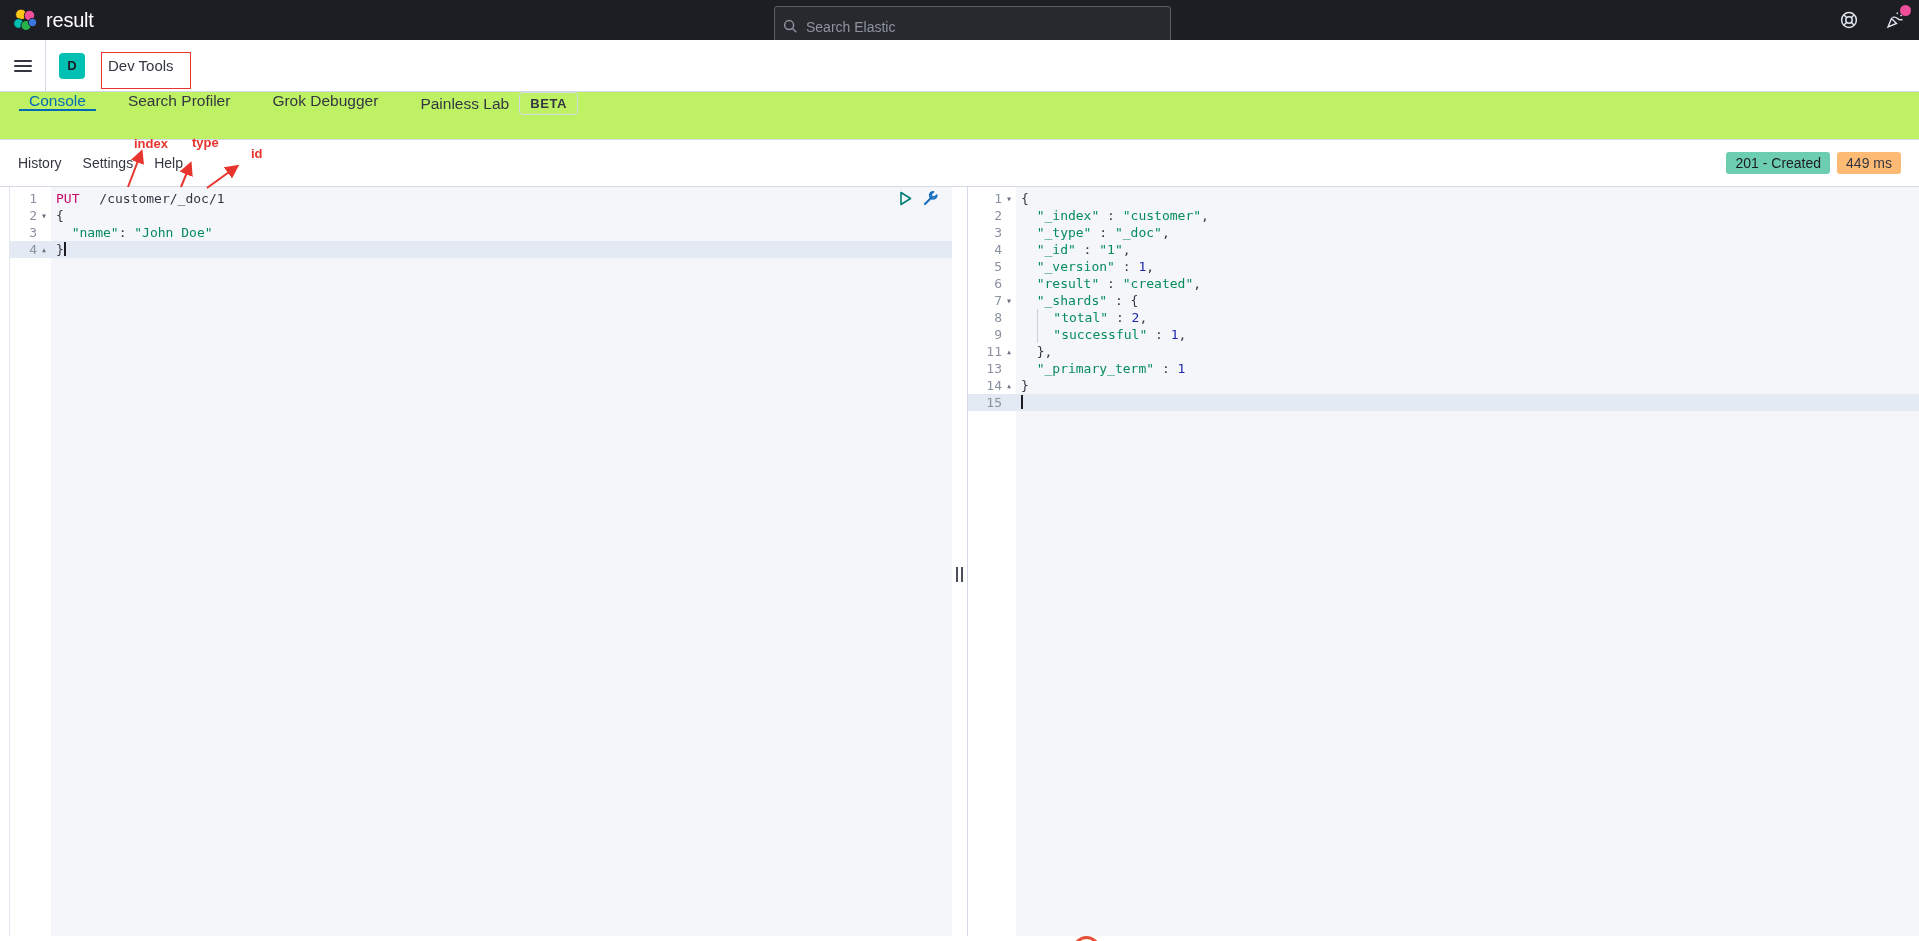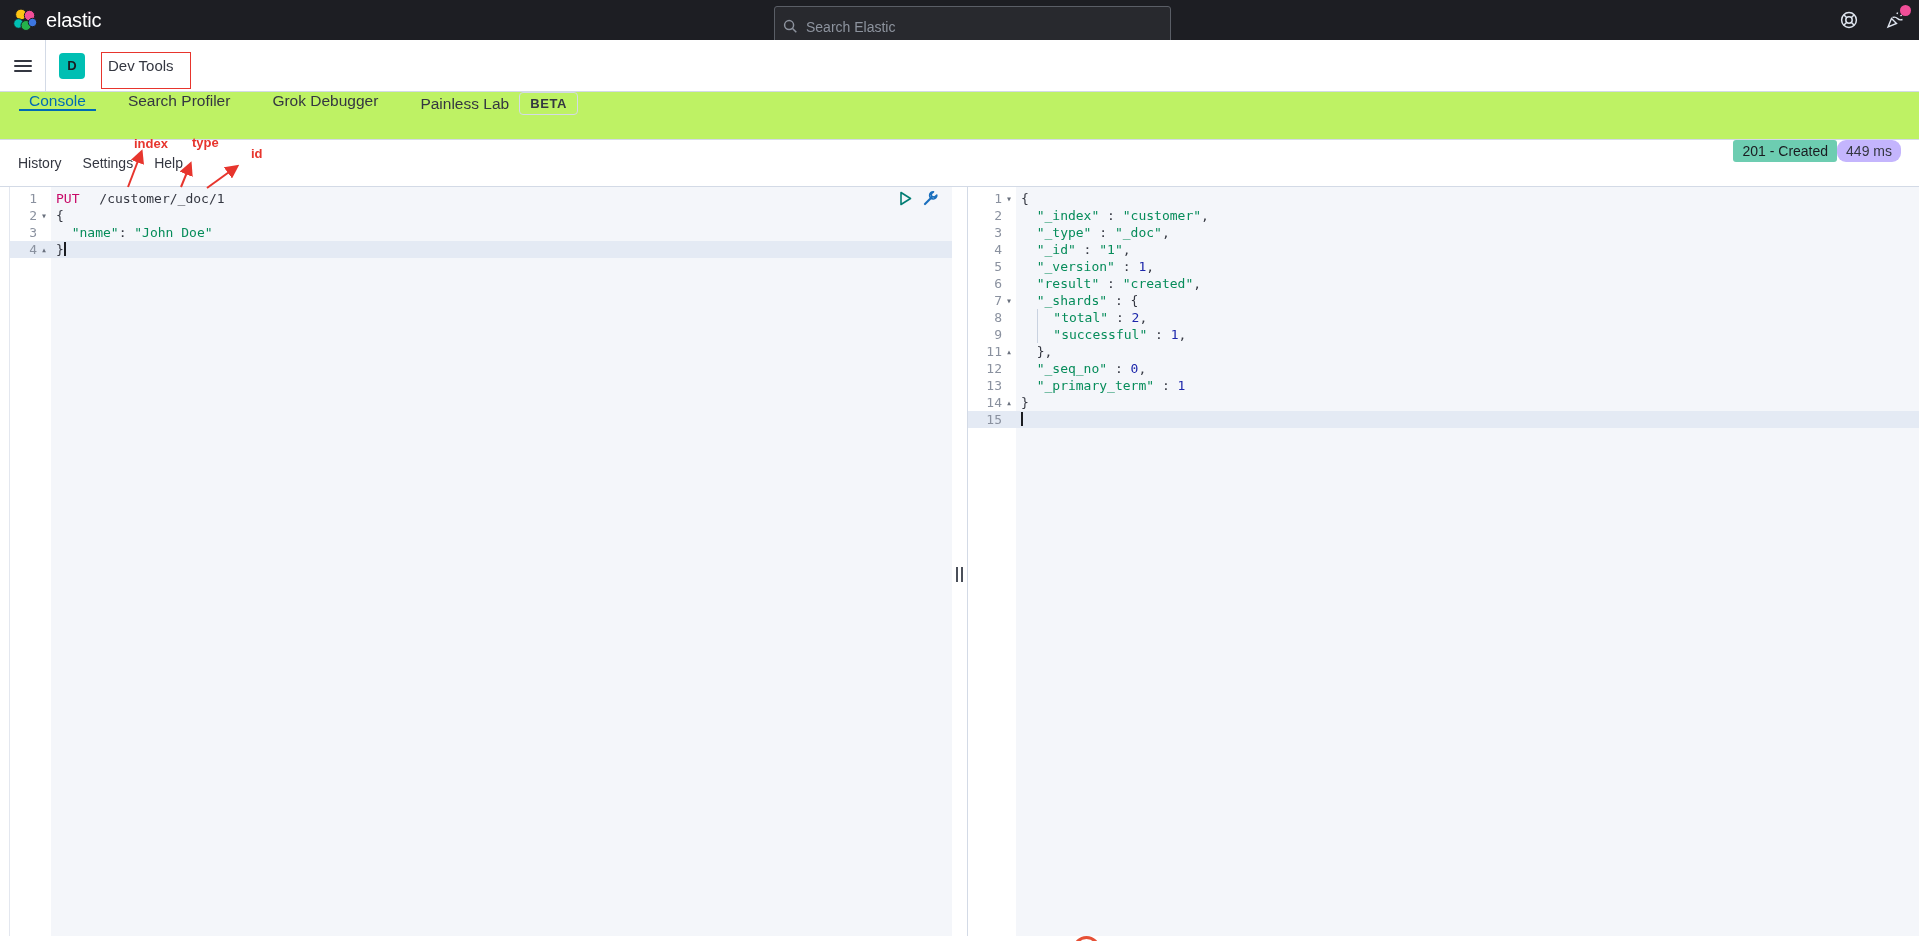--- a/index.html
+++ b/index.html
@@ -44,24 +44,24 @@
   .tab.active::after { content:""; position:absolute; left:0; right:0; bottom:-1px;
     height:2px; background:#006bb4; }
   .beta-pill { border:1px solid #d3dae6; border-radius:4px; padding:3px 10px;
     font-size:13px; font-weight:700; letter-spacing:0.6px; color:#343741; }
 
   
   .console-toolbar { height:46px; display:flex; align-items:center; background:#fff;
     position:relative; padding-left:18px; }
   .tb-link { font-size:14px; color:#343741; margin-right:21px; cursor:pointer; }
   .tb-badges { position:absolute; right:18px; top:0; height:46px; display:flex;
-    align-items:flex-start; }
+    align-items:center; gap:7px; }
   .badge { font-size:14px; border-radius:3px; padding:3px 9px; font-weight:500; }
   .badge-success { background:#6dcdb1; color:#1a1c21; }
-  .badge-time { background:#c4b5fd; color:#343741;border-radius:9px; }
+  .badge-time { background:#fdba74; color:#343741; }
 
   
   .editors { display:flex; height:750px; border-top:1px solid #d3dae6; background:#fff; }
   .panel { position:relative; padding-top:3px;
     font-family:"DejaVu Sans Mono", monospace; font-size:13px; }
   .panel-left { width:943px; margin-left:9px; border-left:1px solid #e3e7ef;
     background:linear-gradient(to right,#fff 41px,#f4f6fa 41px); }
   .divider { width:16px; background:#fff; border-right:1px solid #d3dae6;
     position:relative; cursor:col-resize; }
   .divider .grip { position:absolute; top:380px; left:4px; display:flex; gap:3px; }
@@ -105,21 +105,21 @@
   <div class="brand">
     <span style="display:flex">
       <svg width="26" height="26" viewBox="0 0 26 26">
         <circle cx="9" cy="7.5" r="5.4" fill="#fec514" stroke="#1d1e23" stroke-width="1"></circle>
         <circle cx="17.5" cy="8.5" r="5.2" fill="#f04e98" stroke="#1d1e23" stroke-width="1"></circle>
         <circle cx="6.5" cy="16.5" r="4.8" fill="#00bfb3" stroke="#1d1e23" stroke-width="1"></circle>
         <circle cx="14" cy="18.5" r="5.0" fill="#24b24b" stroke="#1d1e23" stroke-width="1"></circle>
         <circle cx="20.5" cy="15.5" r="4.2" fill="#3c76e0" stroke="#1d1e23" stroke-width="1"></circle>
       </svg>
     </span>
-    <span class="brand-name">elastic</span>
+    <span class="brand-name">result</span>
   </div>
   <div class="search-box">
     <span style="display:flex">
       <svg width="15" height="15" viewBox="0 0 16 16" fill="none" stroke="#8d939e" stroke-width="1.6">
         <circle cx="6.5" cy="6.5" r="4.8"></circle>
           <line x1="10.2" y1="10.2" x2="14.2" y2="14.2"></line>
       </svg>
     </span>
     <input placeholder="Search Elastic" style="">
   </div>
@@ -216,21 +216,20 @@
       <div class="ed-row"><span class="gut"><span class="num">1</span><span class="fold">▾</span></span><span class="code"><span class="tok-plain">{</span></span></div>
       <div class="ed-row"><span class="gut"><span class="num">2</span><span class="fold"></span></span><span class="code"><span class="tok-plain">  </span><span class="tok-str">"_index"</span><span class="tok-plain"> : </span><span class="tok-str">"customer"</span><span class="tok-plain">,</span></span></div>
       <div class="ed-row"><span class="gut"><span class="num">3</span><span class="fold"></span></span><span class="code"><span class="tok-plain">  </span><span class="tok-str">"_type"</span><span class="tok-plain"> : </span><span class="tok-str">"_doc"</span><span class="tok-plain">,</span></span></div>
       <div class="ed-row"><span class="gut"><span class="num">4</span><span class="fold"></span></span><span class="code"><span class="tok-plain">  </span><span class="tok-str">"_id"</span><span class="tok-plain"> : </span><span class="tok-str">"1"</span><span class="tok-plain">,</span></span></div>
       <div class="ed-row"><span class="gut"><span class="num">5</span><span class="fold"></span></span><span class="code"><span class="tok-plain">  </span><span class="tok-str">"_version"</span><span class="tok-plain"> : </span><span class="tok-num">1</span><span class="tok-plain">,</span></span></div>
       <div class="ed-row"><span class="gut"><span class="num">6</span><span class="fold"></span></span><span class="code"><span class="tok-plain">  </span><span class="tok-str">"result"</span><span class="tok-plain"> : </span><span class="tok-str">"created"</span><span class="tok-plain">,</span></span></div>
       <div class="ed-row"><span class="gut"><span class="num">7</span><span class="fold">▾</span></span><span class="code"><span class="tok-plain">  </span><span class="tok-str">"_shards"</span><span class="tok-plain"> : {</span></span></div>
       <div class="ed-row"><span class="gut"><span class="num">8</span><span class="fold"></span></span><span class="code"><span class="tok-plain">  </span><span class="tok-guide"></span><span class="tok-plain">  </span><span class="tok-str">"total"</span><span class="tok-plain"> : </span><span class="tok-num">2</span><span class="tok-plain">,</span></span></div>
       <div class="ed-row"><span class="gut"><span class="num">9</span><span class="fold"></span></span><span class="code"><span class="tok-plain">  </span><span class="tok-guide"></span><span class="tok-plain">  </span><span class="tok-str">"successful"</span><span class="tok-plain"> : </span><span class="tok-num">1</span><span class="tok-plain">,</span></span></div>
       <div class="ed-row"><span class="gut"><span class="num">11</span><span class="fold">▴</span></span><span class="code"><span class="tok-plain">  },</span></span></div>
-      <div class="ed-row"><span class="gut"><span class="num">12</span><span class="fold"></span></span><span class="code"><span class="tok-plain">  </span><span class="tok-str">"_seq_no"</span><span class="tok-plain"> : </span><span class="tok-num">0</span><span class="tok-plain">,</span></span></div>
       <div class="ed-row"><span class="gut"><span class="num">13</span><span class="fold"></span></span><span class="code"><span class="tok-plain">  </span><span class="tok-str">"_primary_term"</span><span class="tok-plain"> : </span><span class="tok-num">1</span></span></div>
       <div class="ed-row"><span class="gut"><span class="num">14</span><span class="fold">▴</span></span><span class="code"><span class="tok-plain">}</span></span></div>
       <div class="ed-row active"><span class="gut"><span class="num">15</span><span class="fold"></span></span><span class="code"><span class="cursor"></span></span></div>
     </div>
 </div>
 <div class="bottom-strip"></div>
 
 <div class="annot-layer" id="annots">
   <svg id="annot-arrows" width="1919" height="941" style="position:absolute;left:0;top:0">
     <defs>

